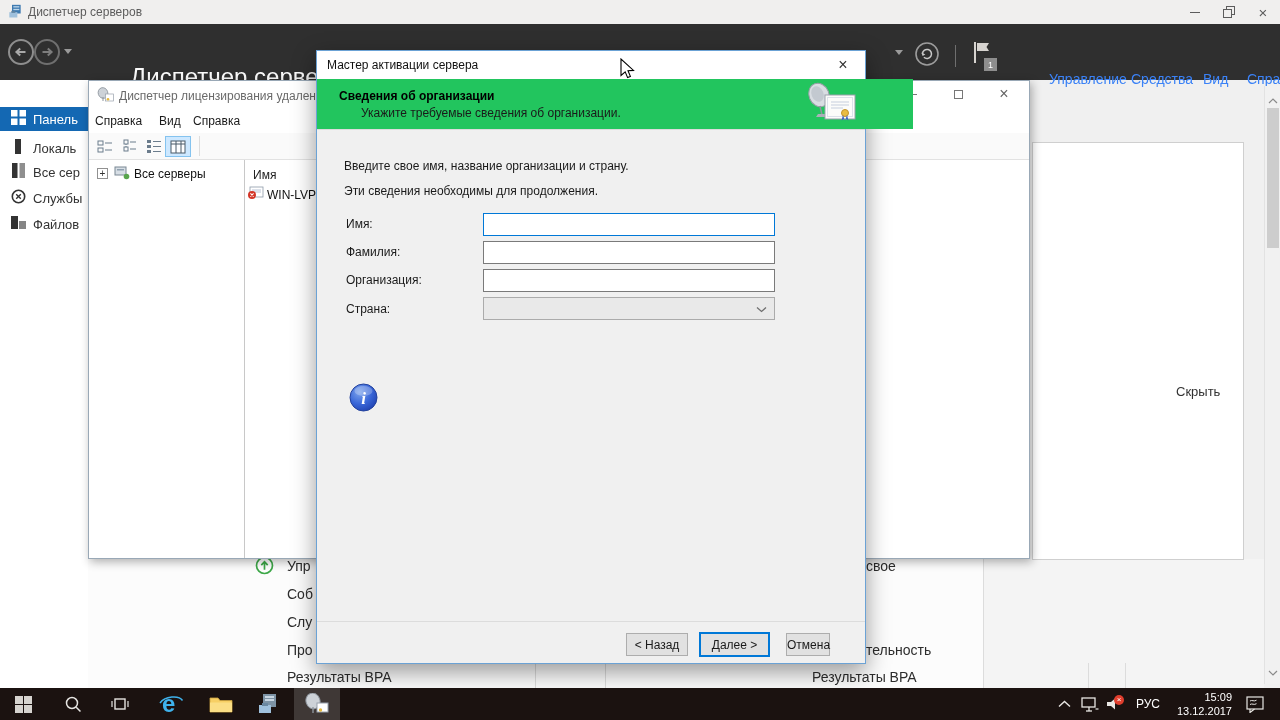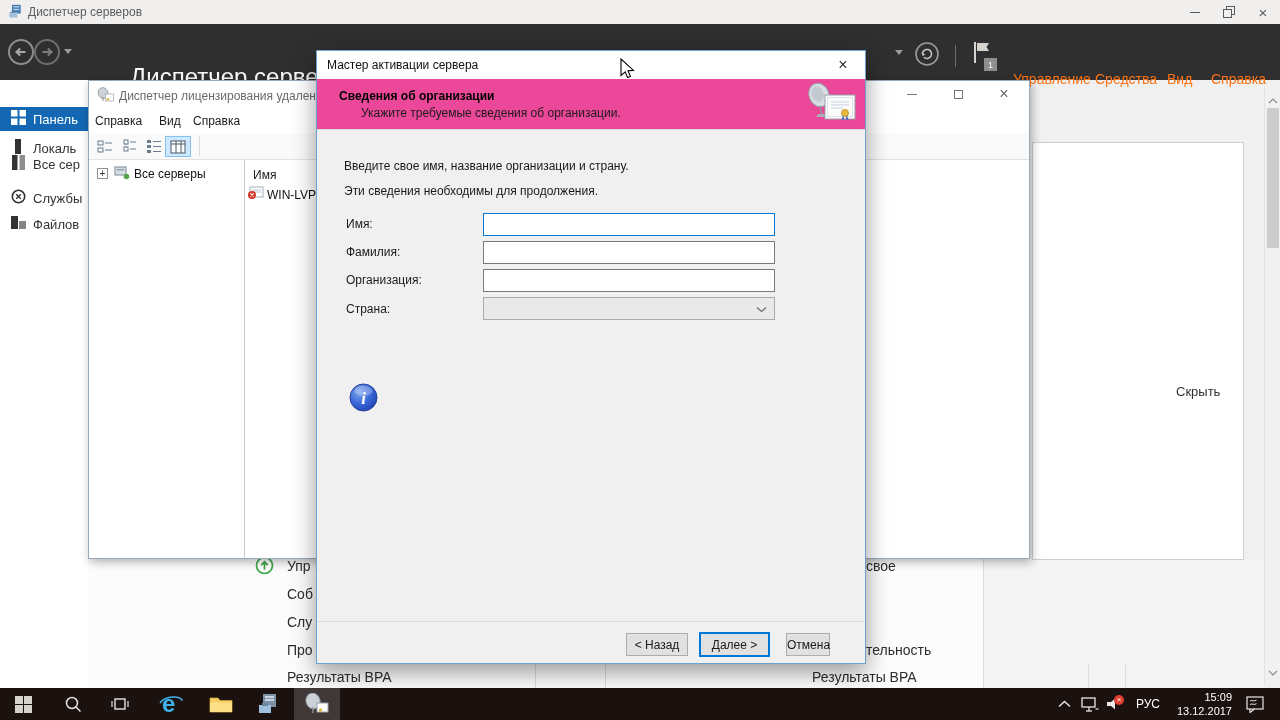--- a/index.html
+++ b/index.html
@@ -15,21 +15,21 @@
   .glyph-box { display:inline-block; width:9px; height:9px; border:1px solid #5c5c5c; }
   .glyph-restore { position:relative; display:inline-block; width:12px; height:12px; }
   .glyph-restore i { position:absolute; width:9px; height:9px; border:1px solid #5c5c5c; }
   .glyph-restore i.b { left:0; bottom:0; background:#f0efee; }
   .glyph-restore i.a { right:0; top:0; }
   .close-x { font-size:15px; }
 
   
   .dark-header { position:absolute; left:0; top:24px; width:1280px; height:56px; background:#2f2f2f; }
   .hdr-title { position:absolute; left:130px; top:39px; font-size:24px; color:#fafafa; }
-  .hdr-menu { position:absolute; top:47px; font-size:14px; color:#f97316; white-space:nowrap; cursor:default; }
+  .hdr-menu { position:absolute; top:47px; font-size:14px; color:#3b82f6; white-space:nowrap; cursor:default;margin-left:36px; }
   .caret { width:0; height:0; border-left:4px solid transparent; border-right:4px solid transparent; border-top:5px solid #9a9a9a; position:absolute; }
   .hdr-sep { position:absolute; width:1px; height:22px; background:#6f6f6f; }
   .flag-badge { position:absolute; width:13px; height:13px; background:#8e8e8e; color:#fff; font-size:9px; display:flex; align-items:center; justify-content:center; }
 
   
   .sidebar { position:absolute; left:0; top:80px; width:88px; height:608px; background:#fff; }
   .side-item { position:absolute; left:0; width:88px; height:24px; display:flex; align-items:center; gap:7px; padding-left:11px; font-size:13px; color:#333; overflow:hidden; }
   .side-item.selected { background:#1468b3; color:#fff; }
   .side-label { white-space:nowrap; }
 
@@ -51,21 +51,21 @@
   .tool-btn.selected { background:#cde8ff; border:1px solid #84c3ef; }
   .tree-panel { position:absolute; left:0; top:79px; width:156px; height:398px; background:#fff; border-right:1px solid #c8c8c8; }
   .expand-box { position:absolute; width:11px; height:11px; border:1px solid #919191; background:#fff; font-size:10px; line-height:9px; text-align:center; color:#333; }
   .lic-text { position:absolute; font-size:12px; color:#111; white-space:nowrap; }
 
   
   .wizard { position:absolute; left:316px; top:50px; width:550px; height:614px; background:#f0f0f0; border:1px solid #6ba2d5; box-shadow:0 8px 22px rgba(0,0,0,0.4); }
   .wiz-titlebar { position:absolute; left:0; top:0; width:548px; height:28px; background:#fff; }
   .wiz-title { position:absolute; left:10px; top:7px; font-size:12px; color:#111; }
   .wiz-close { position:absolute; right:2px; top:0; width:40px; height:28px; display:flex; align-items:center; justify-content:center; font-size:16px; color:#333; }
-  .wiz-header { position:absolute; left:0; top:28px; width:548px; height:50px; background:#ec4899; }
+  .wiz-header { position:absolute; left:0; top:28px; width:596px; height:50px; background:#22c55e; }
   .wiz-heading { position:absolute; left:22px; top:10px; font-size:12px; font-weight:bold; color:#000; }
   .wiz-sub { position:absolute; left:44px; top:27px; font-size:12px; color:#1a1a1a; }
   .wiz-divider { position:absolute; left:0; width:548px; height:1px; background:#dcdcdc; }
   .wiz-text { position:absolute; font-size:12px; color:#1a1a1a; white-space:nowrap; }
   .field-input { position:absolute; left:166px; width:292px; height:23px; border:1px solid #7a7a7a; background:#fff; font-size:12px; padding:0 4px; font-family:"Liberation Sans", sans-serif; }
   .field-input.focused { border:1px solid #0078d7; }
   .combo { position:absolute; left:166px; width:292px; height:23px; background:#e9e9e9; border:1px solid #ababab; }
   .combo svg { position:absolute; right:7px; top:8px; }
   .info-text { position:absolute; left:74px; top:331px; width:420px; font-size:12px; line-height:15px; color:#1a1a1a; }
   .dlg-btn { position:absolute; height:23px; background:#e1e1e1; border:1px solid #adadad; font-size:12px; color:#1a1a1a; font-family:"Liberation Sans", sans-serif; }
@@ -157,21 +157,21 @@
             <rect x="8.5" y="8.5" width="6.5" height="6.5" fill="currentColor"></rect>
           </svg></span>
       <span class="side-label">Панель</span>
     </div>
     <div class="side-item" style="top:56px;">
       <span><svg width="15" height="15">
             <rect x="4" y="0" width="6" height="15" fill="currentColor"></rect>
           </svg></span>
       <span class="side-label">Локаль</span>
     </div>
-    <div class="side-item" style="top:72px;align-items:center;">
+    <div class="side-item" style="top:80px;align-items:center;">
       <span><svg width="15" height="15">
             <rect x="1" y="0" width="5.5" height="15" fill="currentColor"></rect>
             <rect x="8.5" y="0" width="5.5" height="15" fill="currentColor" opacity="0.55"></rect>
           </svg></span>
       <span class="side-label">Все сер</span>
     </div>
     <div class="side-item" style="top:106px;">
       <span><svg width="15" height="15">
             <circle cx="7.5" cy="7.5" r="6.2" fill="none" stroke="currentColor" stroke-width="1.6"></circle>
             <path d="M5.2 5.2 L9.8 9.8 M9.8 5.2 L5.2 9.8" stroke="currentColor" stroke-width="1.4"></path>

